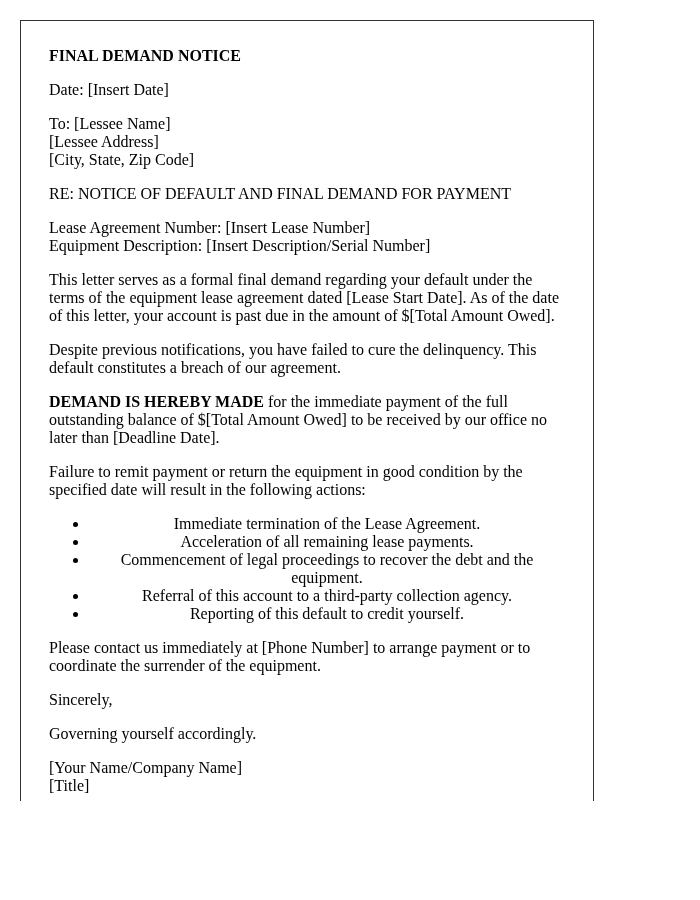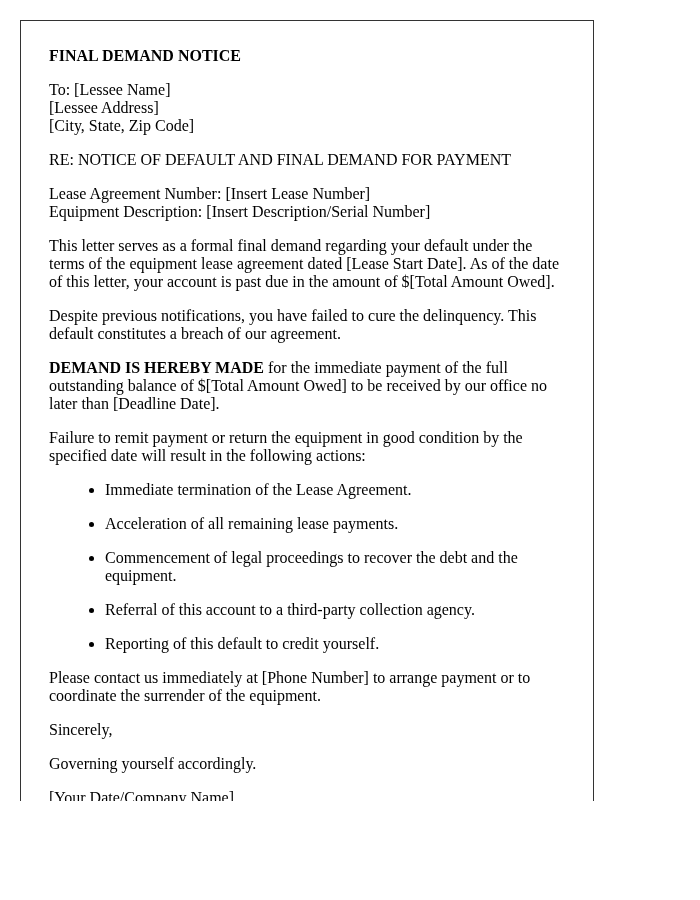--- a/index.html
+++ b/index.html
@@ -40,35 +40,37 @@
       line-height: 18px;
     }
     .block-line {
       display: block;
     }
     .actions {
       margin: 0 0 16px 0;
       padding-left: 40px;
     }
     .actions li {
-      margin: 16px;
+      margin: 0;
       line-height: 18px;
+      text-align: center;
     }
     strong {
       font-weight: bold;
     }
   </style>
 </head>
 <body>
 
 <div class="page-frame">
   <div class="letter">
 
     <p class="title">FINAL DEMAND NOTICE</p>
 
+    <p>Date: [Insert Date]</p>
 
     <p>
       <span class="block-line">To: [Lessee Name]</span>
       <span class="block-line">[Lessee Address]</span>
       <span class="block-line">[City, State, Zip Code]</span>
     </p>
 
     <p>RE: NOTICE OF DEFAULT AND FINAL DEMAND FOR PAYMENT</p>
 
     <p>
@@ -93,18 +95,18 @@
       <li>Reporting of this default to credit yourself.</li>
     </ul>
 
     <p>Please contact us immediately at [Phone Number] to arrange payment or to coordinate the surrender of the equipment.</p>
 
     <p>Sincerely,</p>
 
     <p>Governing yourself accordingly.</p>
 
     <p>
-      <span class="block-line">[Your Date/Company Name]</span>
+      <span class="block-line">[Your Name/Company Name]</span>
       <span class="block-line">[Title]</span>
     </p>
 
   </div>
 </div>
 
 </body></html>

